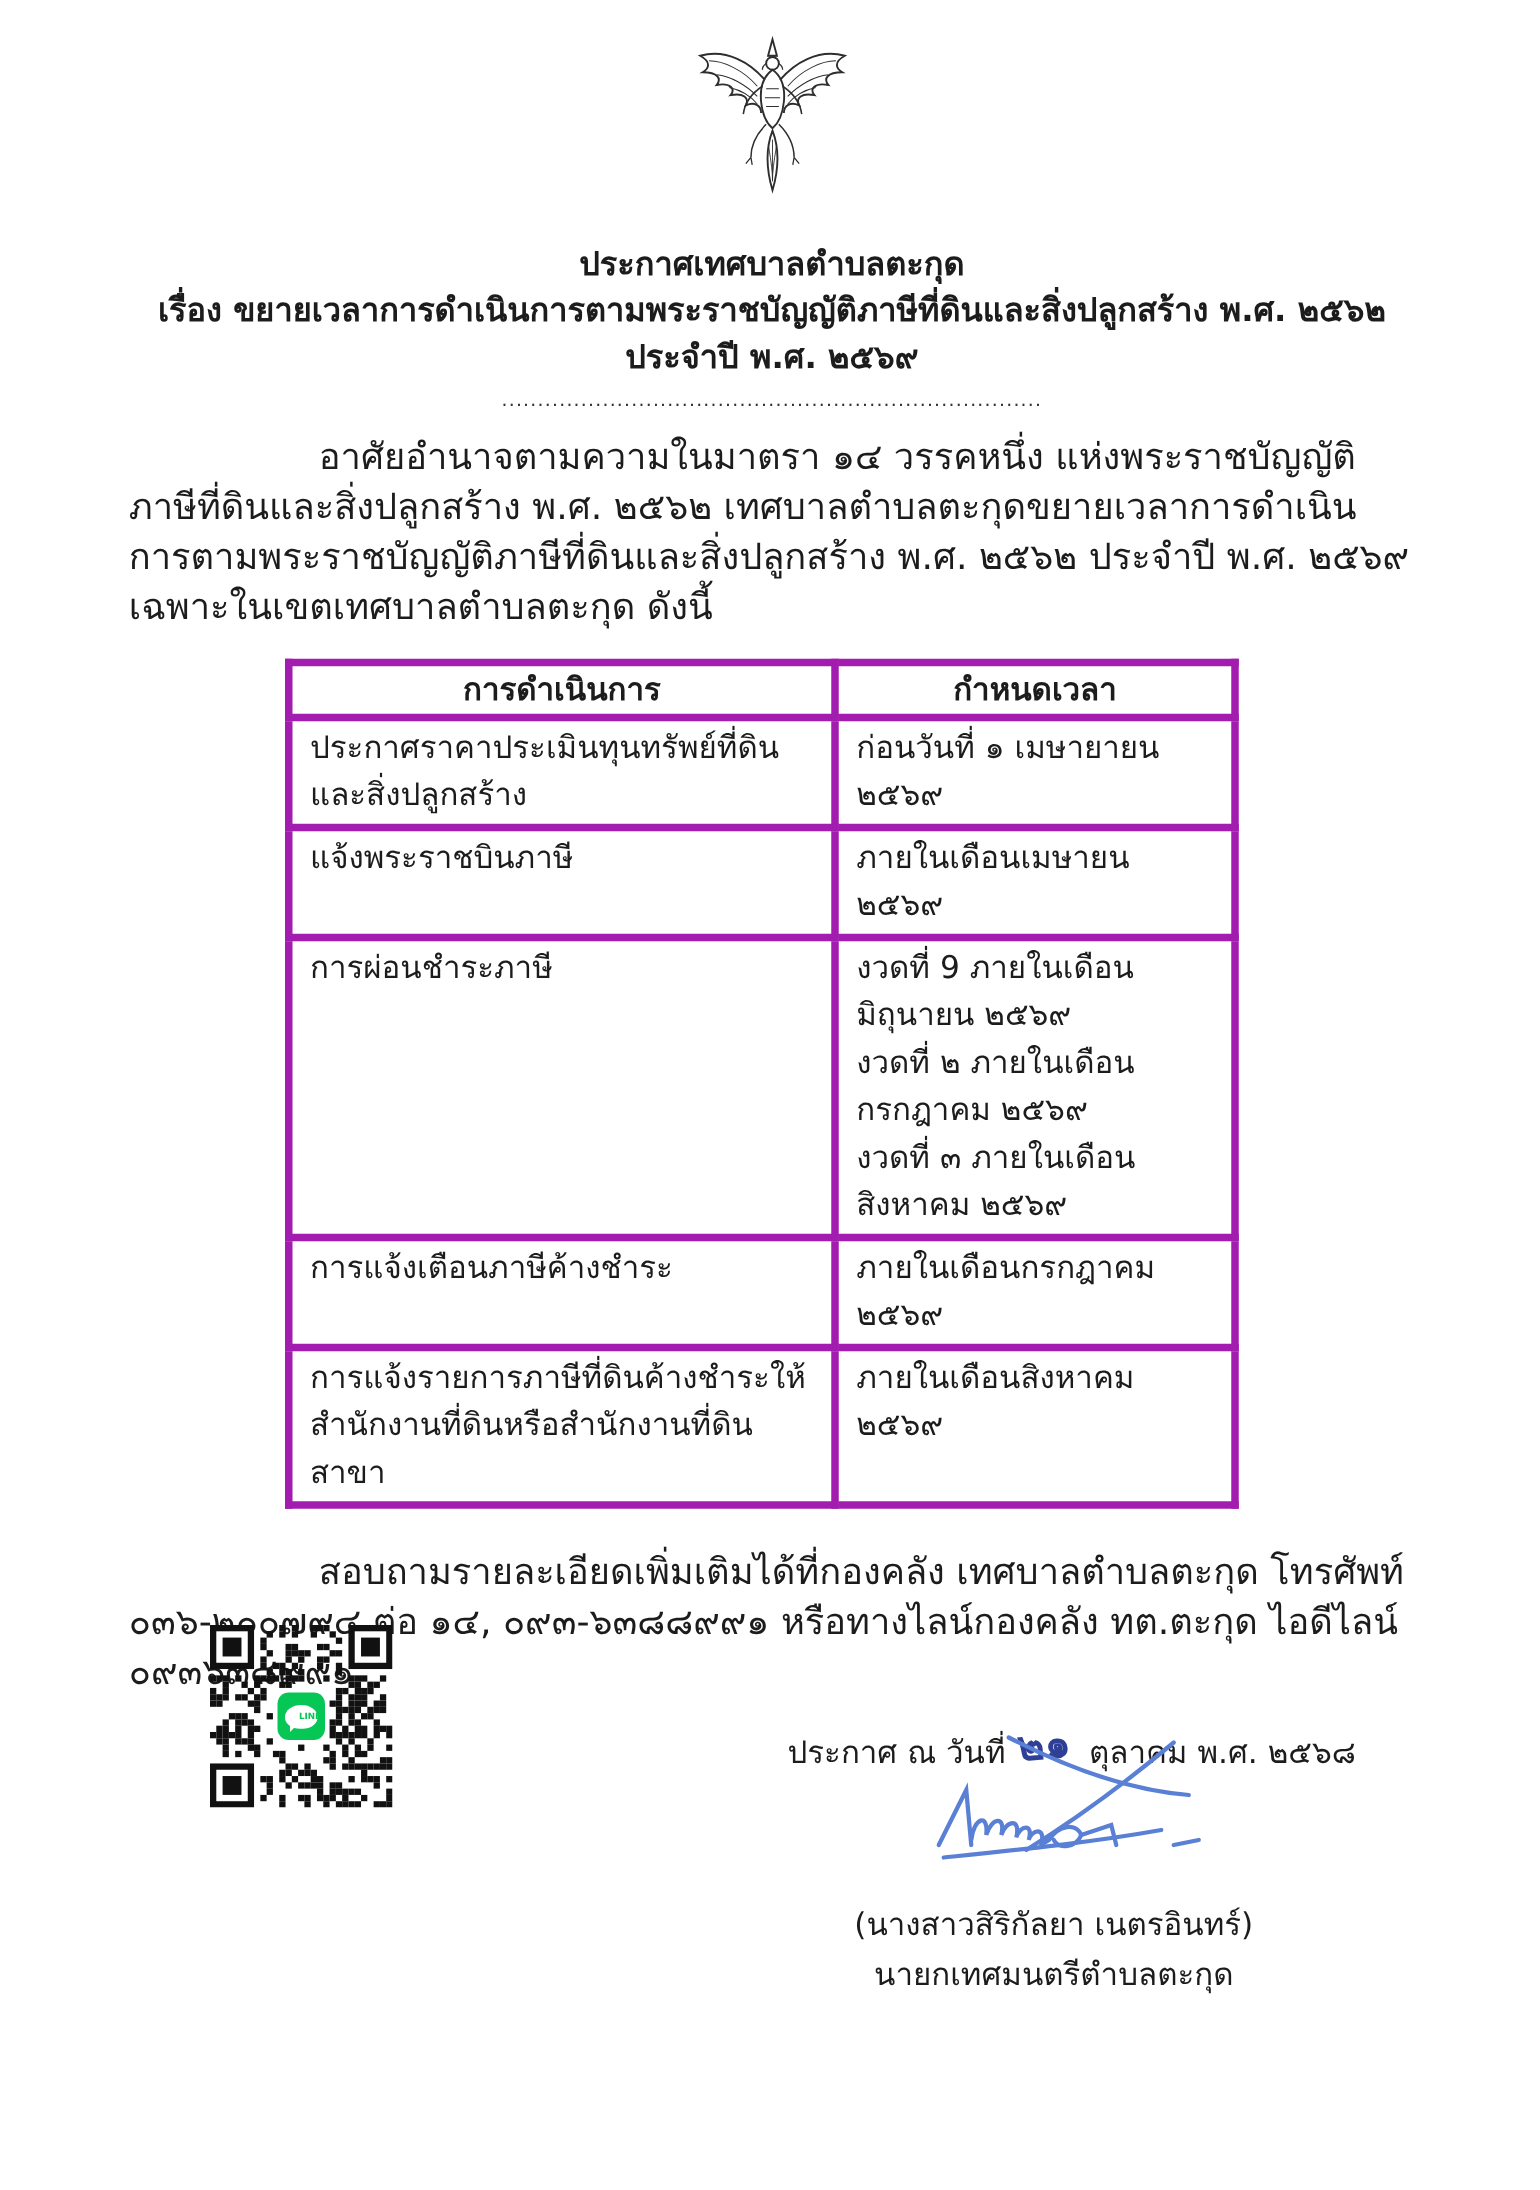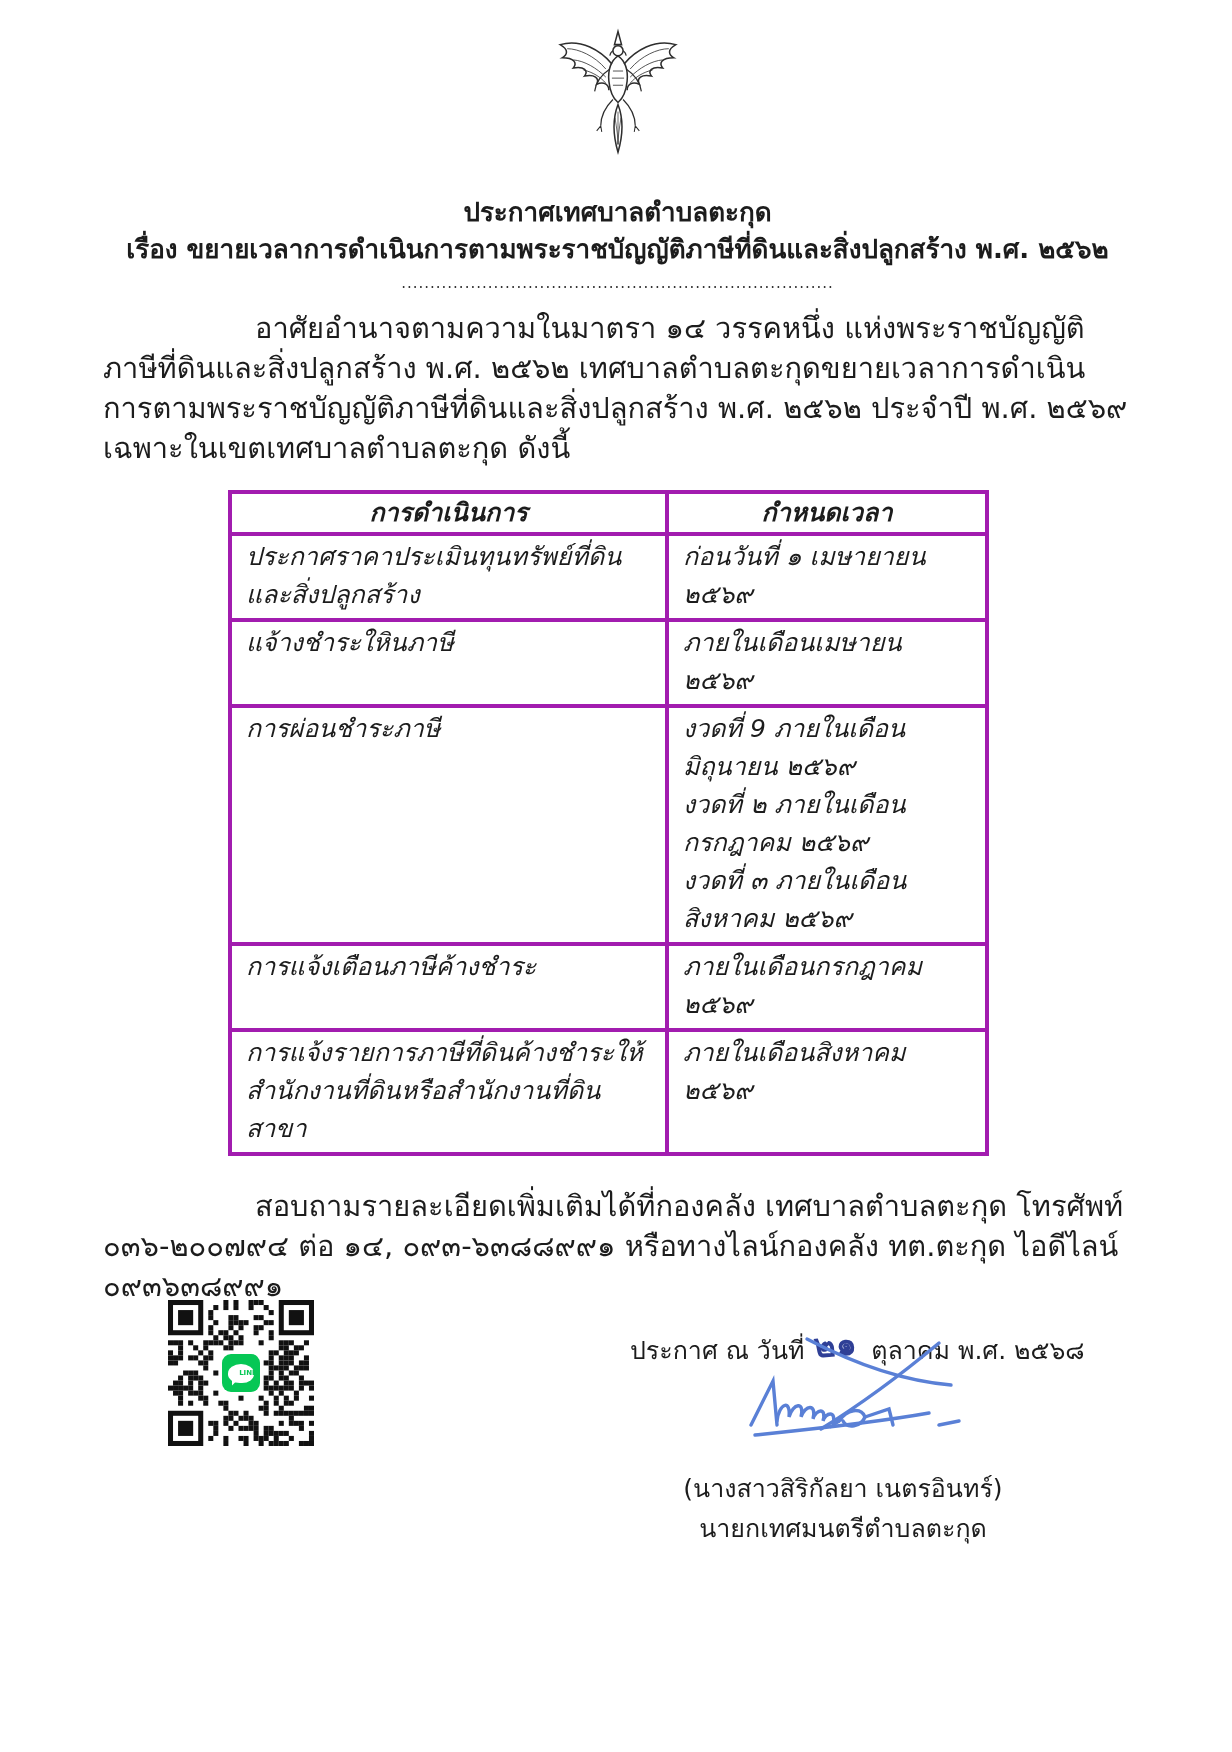--- a/index.html
+++ b/index.html
@@ -36,26 +36,25 @@
 
   
   table.schedule {
     border-collapse: collapse;
     margin: 22px 0 0 125px;
     width: 757px;
     table-layout: fixed;
     border: 2px solid #1f1f1f;
   }
   table.schedule th, table.schedule td {
-    border: 4px solid #a21caf;
+    border: 6px solid #a21caf;
     font-size: 25px;
     padding: 2px 12px 4px 14px;
     vertical-align: top;
     line-height: 38px;
-    font-style: italic;
   }
   table.schedule th {
     text-align: center; font-weight: bold; height: 42px;
     vertical-align: middle; padding: 0 8px;
   }
   col.c-action { width: 437px; }
   col.c-time   { width: 320px; }
   .deadline-line { line-height: 38px; }
 
   
@@ -141,20 +140,21 @@
       <path d="M96,192 l-8,10 M96,192 l2,12 M164,192 l8,10 M164,192 l-2,12" stroke-width="2"></path>
 
       <path d="M130,150 C120,176 120,210 130,244 C140,210 140,176 130,150 z" stroke-width="3"></path>
       <path d="M130,164 v66 M124,176 q6,34 6,52 M136,176 q-6,34 -6,52" stroke-width="1.4"></path>
     </svg>
   </div>
 
   <div class="title-block">
     <div class="title-line">ประกาศเทศบาลตำบลตะกุด</div>
     <div class="title-line">เรื่อง  ขยายเวลาการดำเนินการตามพระราชบัญญัติภาษีที่ดินและสิ่งปลูกสร้าง พ.ศ. ๒๕๖๒</div>
+    <div class="title-line">ประจำปี  พ.ศ. ๒๕๖๙</div>
     <div class="divider-dots">...........................................................................</div>
   </div>
 
   <p class="para intro-para">อาศัยอำนาจตามความในมาตรา ๑๔ วรรคหนึ่ง แห่งพระราชบัญญัติภาษีที่ดินและสิ่งปลูกสร้าง พ.ศ. ๒๕๖๒ เทศบาลตำบลตะกุดขยายเวลาการดำเนินการตามพระราชบัญญัติภาษีที่ดินและสิ่งปลูกสร้าง พ.ศ. ๒๕๖๒ ประจำปี พ.ศ. ๒๕๖๙  เฉพาะในเขตเทศบาลตำบลตะกุด  ดังนี้</p>
 
   <table class="schedule">
     <colgroup>
         <col class="c-action">
         <col class="c-time">
       </colgroup>
@@ -165,21 +165,21 @@
       </tr>
     </thead>
     <tbody>
         <tr>
           <td>ประกาศราคาประเมินทุนทรัพย์ที่ดินและสิ่งปลูกสร้าง</td>
           <td>
             <div class="deadline-line">ก่อนวันที่ ๑ เมษายายน ๒๕๖๙</div>
           </td>
         </tr>
         <tr>
-          <td>แจ้างชำระใหินภาษี</td>
+          <td>แจ้งพระราชบินภาษี</td>
           <td>
             <div class="deadline-line">ภายในเดือนเมษายน ๒๕๖๙</div>
           </td>
         </tr>
         <tr>
           <td>การผ่อนชำระภาษี</td>
           <td>
             <div class="deadline-line">งวดที่ 9 ภายในเดือนมิถุนายน ๒๕๖๙</div>
             <div class="deadline-line">งวดที่ ๒ ภายในเดือนกรกฎาคม ๒๕๖๙</div>
             <div class="deadline-line">งวดที่ ๓ ภายในเดือนสิงหาคม ๒๕๖๙</div>

